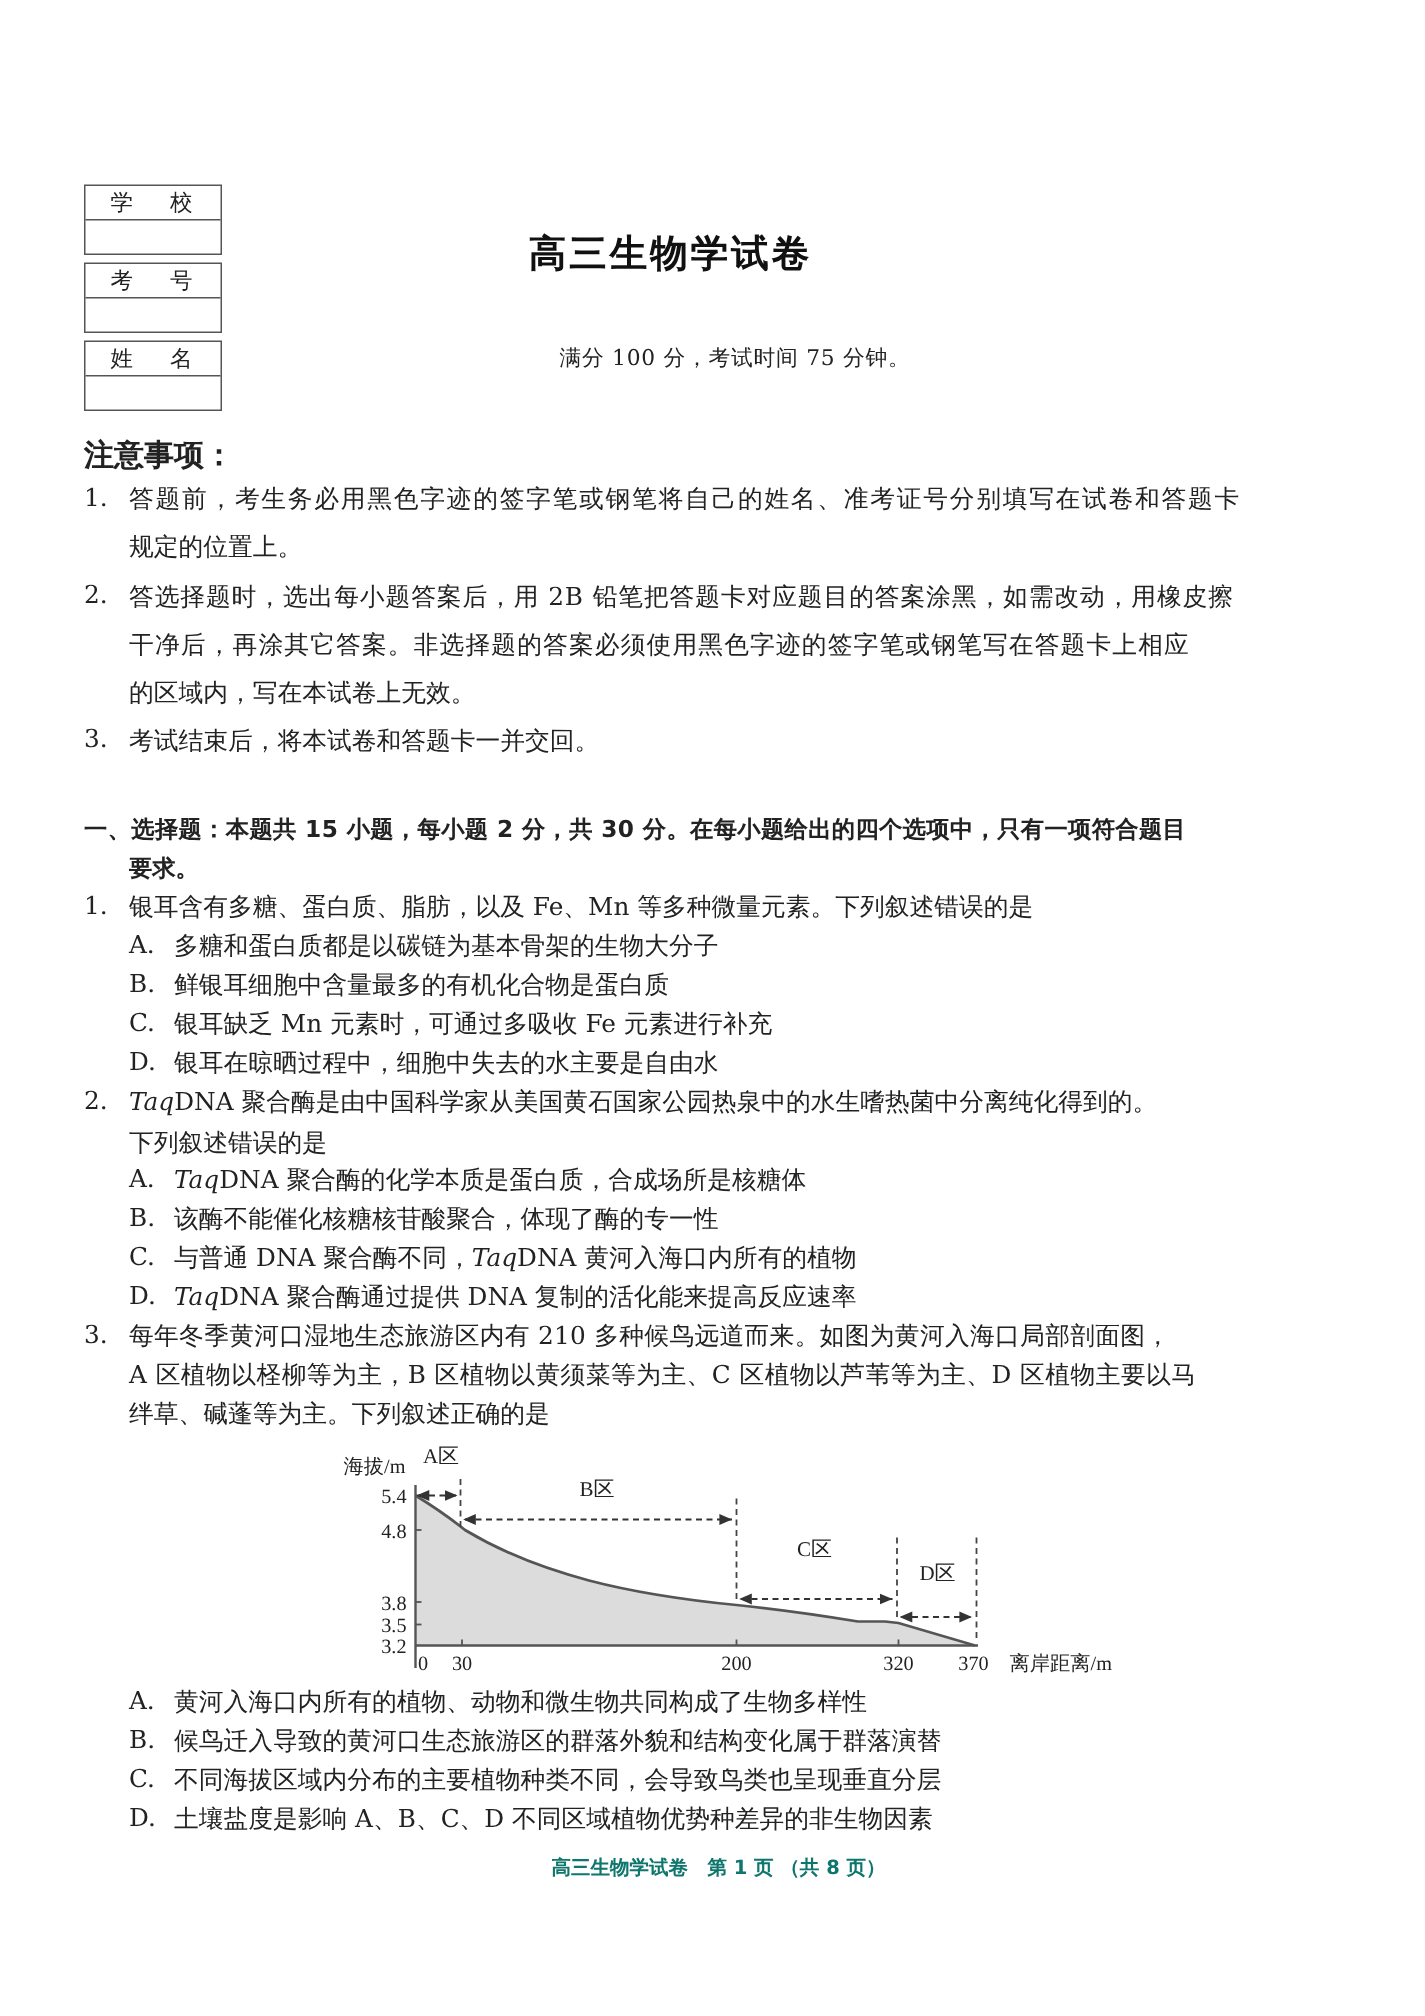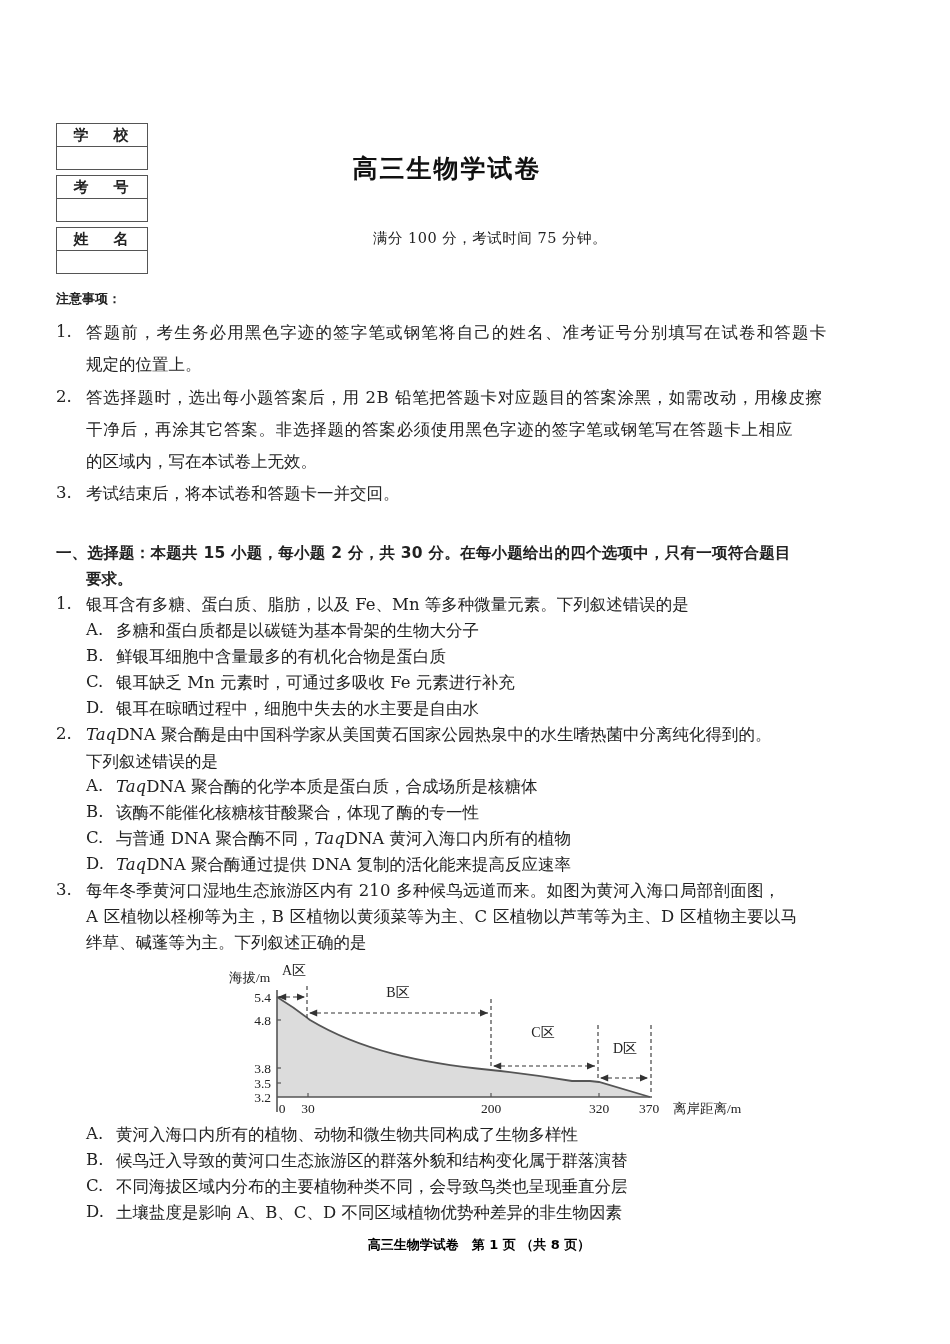--- a/index.html
+++ b/index.html
@@ -4,28 +4,28 @@
 <style>
   html, body { margin: 0; padding: 0; background: #ffffff; }
   body {
     width: 950px; height: 1344px; position: relative; overflow: hidden;
     font-family: "DejaVu Serif", "Liberation Serif", serif;
     color: #222;
   }
   .abs { position: absolute; }
   
   .infobox { position: absolute; left: 56px; width: 92px; border: 1.5px solid #555; box-sizing: border-box; }
-  .infobox .lab { height: 22px; border-bottom: 1.5px solid #555; font-size: 15px; text-align: center; line-height: 22px; letter-spacing: 10px; padding-left: 8px; font-weight: bold; }
+  .infobox .lab { height: 22px; border-bottom: 1.5px solid #555; font-size: 15px; text-align: center; line-height: 22px; letter-spacing: 10px; padding-left: 8px; }
   .infobox .val { height: 22px; }
   .title { left: 0; width: 874px; top: 152px; text-align: center; font-family: "DejaVu Sans", "Liberation Sans", sans-serif; font-weight: bold; font-size: 25px; letter-spacing: 2px; padding-left: 20px; box-sizing: border-box; color: #111; }
   .subtitle { left: 0; width: 950px; top: 229px; text-align: center; font-size: 14.5px; padding-left: 30px; box-sizing: border-box; letter-spacing: 0.5px; }
   .line { position: absolute; font-size: 16.5px; white-space: nowrap; }
   .bold { font-family: "DejaVu Sans", "Liberation Sans", sans-serif; font-weight: bold; }
   .it { font-style: italic; text-align: right; }
-  .footer { left: 0; width: 950px; top: 1236px; text-align: center; font-family: "DejaVu Sans", "Liberation Sans", sans-serif; font-weight: bold; font-size: 13px; color: #000000; padding-left: 8px; box-sizing: border-box; }
+  .footer { left: 0; width: 950px; top: 1236px; text-align: center; font-family: "DejaVu Sans", "Liberation Sans", sans-serif; font-weight: bold; font-size: 13px; color: #0f766e; padding-left: 8px; box-sizing: border-box; }
   svg text { font-family: "Liberation Serif", "DejaVu Serif", serif; fill: #222; }
 </style>
 </head>
 <body>
 
 <div class="infobox" style="top:123px;">
   <div class="lab">学 校</div>
   <div class="val"></div>
 </div>
 <div class="infobox" style="top:175px;">
@@ -33,21 +33,21 @@
   <div class="val"></div>
 </div>
 <div class="infobox" style="top:227px;">
   <div class="lab">姓 名</div>
   <div class="val"></div>
 </div>
 
 <div class="abs title">高三生物学试卷</div>
 <div class="abs subtitle">满分 100 分，考试时间 75 分钟。</div>
 
-<div class="line bold" style="left:56px; top:290px; font-size:13px;">注意事项：</div>
+<div class="line bold" style="left:56px; top:290px; font-size:20px;">注意事项：</div>
 
 <div class="line" style="left:56px; top:322px;">1.</div>
 <div class="line" style="left:86px; top:322px; letter-spacing:1.15px;">答题前，考生务必用黑色字迹的签字笔或钢笔将自己的姓名、准考证号分别填写在试卷和答题卡</div>
 <div class="line" style="left:86px; top:354px;">规定的位置上。</div>
 
 <div class="line" style="left:56px; top:387px;">2.</div>
 <div class="line" style="left:86px; top:387px; letter-spacing:0.6px;">答选择题时，选出每小题答案后，用 2B 铅笔把答题卡对应题目的答案涂黑，如需改动，用橡皮擦</div>
 <div class="line" style="left:86px; top:419px; letter-spacing:0.75px;">干净后，再涂其它答案。非选择题的答案必须使用黑色字迹的签字笔或钢笔写在答题卡上相应</div>
 <div class="line" style="left:86px; top:451px;">的区域内，写在本试卷上无效。</div>
 

